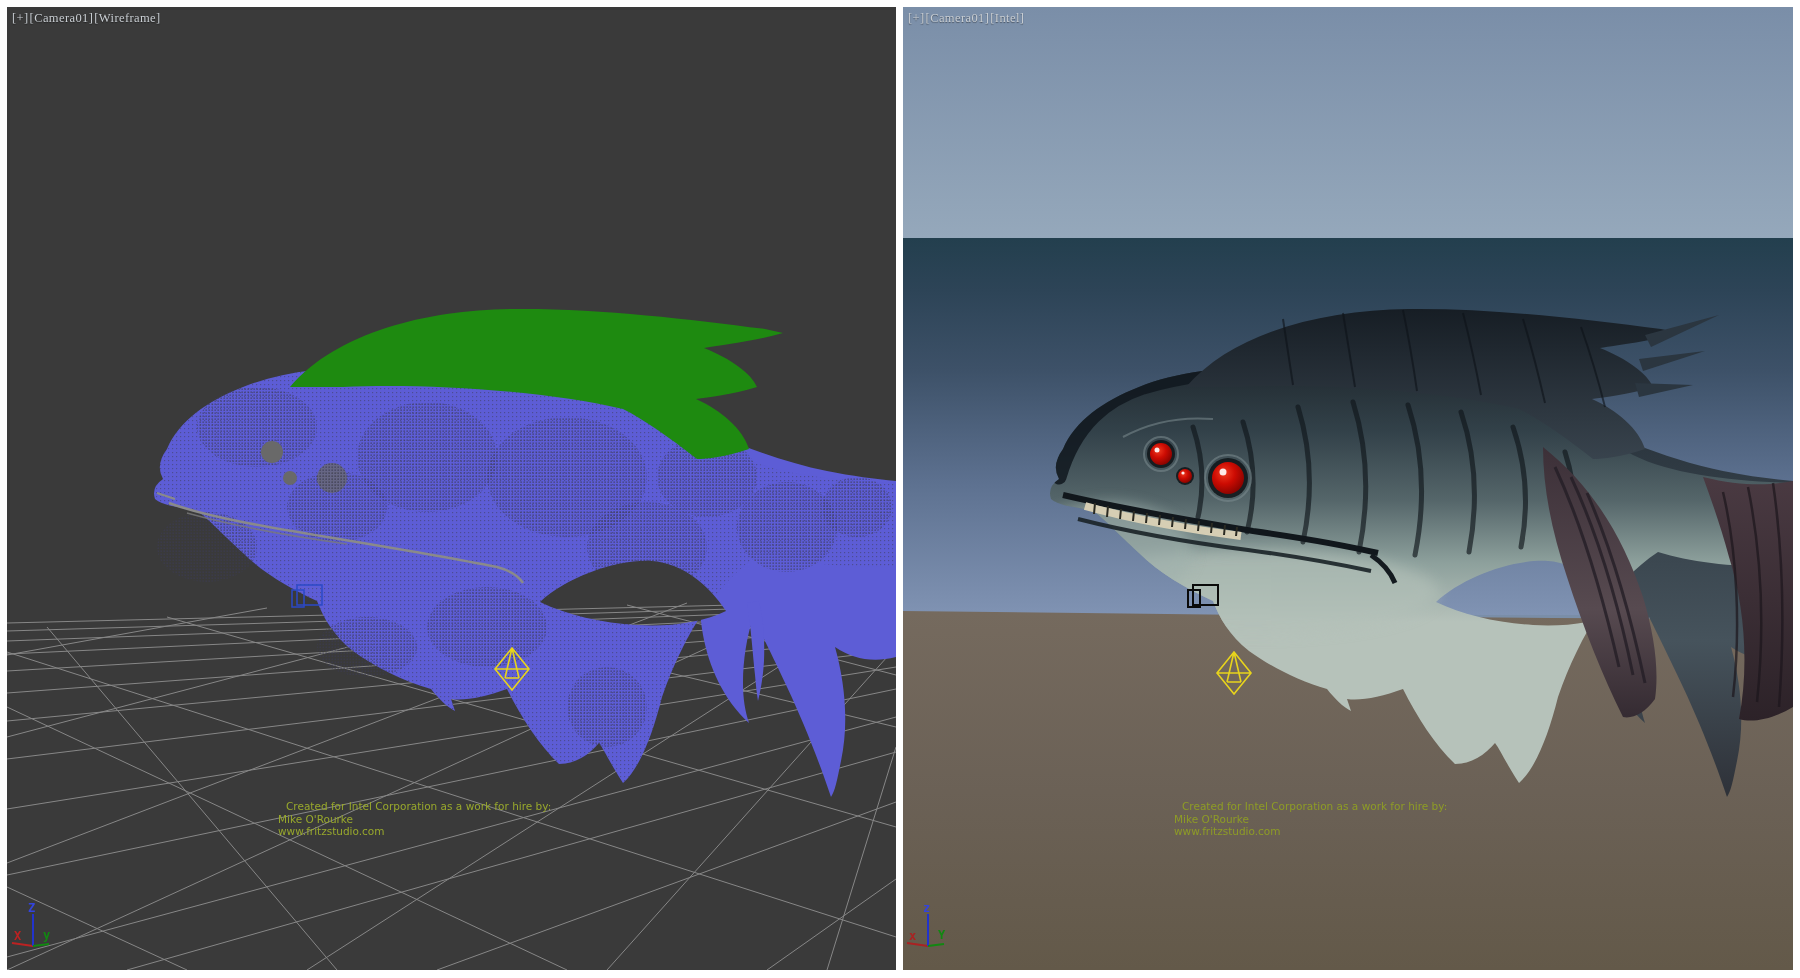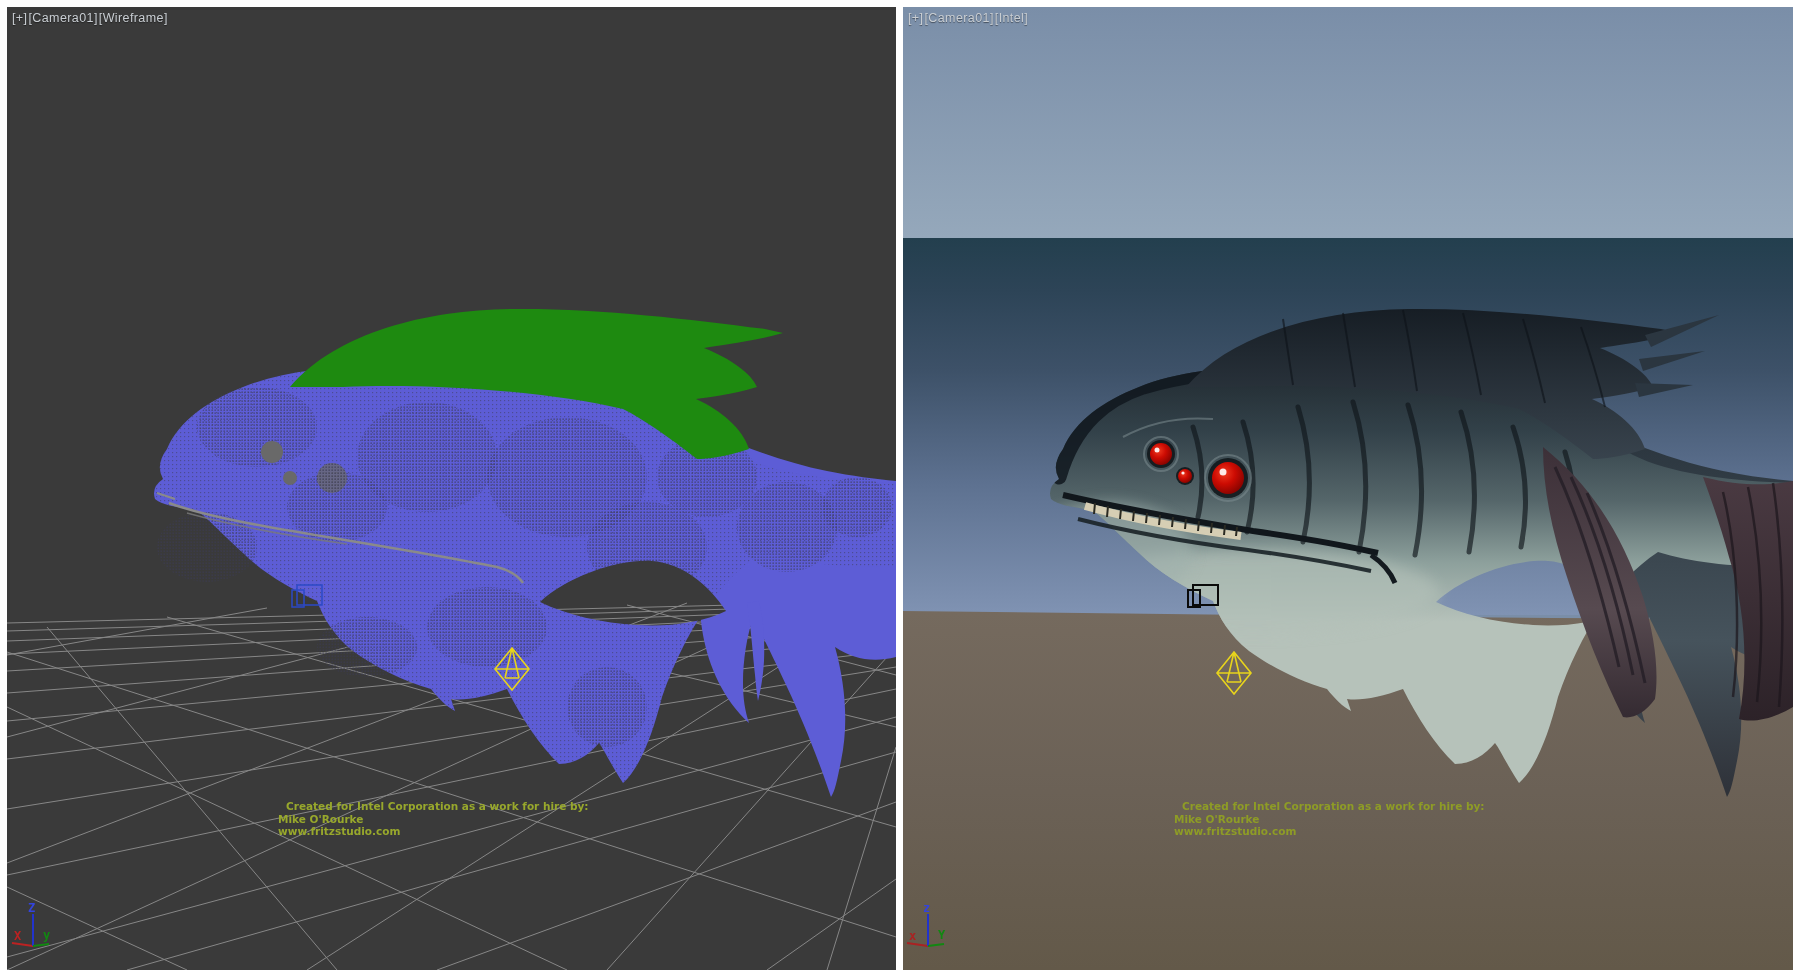--- a/index.html
+++ b/index.html
@@ -3,24 +3,24 @@
 <meta charset="utf-8">
 <style>
   html,body{margin:0;padding:0;background:#ffffff;}
   .stage{position:relative;width:1800px;height:978px;background:#ffffff;overflow:hidden;
          font-family:"Liberation Sans",sans-serif;}
   .viewport{position:absolute;top:7px;height:963px;overflow:hidden;}
   .viewport.left{left:7px;width:889px;background:#3a3a3a;}
   .viewport.right{left:903px;width:890px;background:#7a8ea8;}
   .viewport svg{display:block;width:100%;height:100%;}
   .vp-label{position:absolute;top:4px;left:5px;font-size:12.5px;letter-spacing:.4px;
-            color:#c9ced3;text-shadow:0 1px 1px rgba(0,0,0,.45);white-space:nowrap;}
+            color:#c9ced3;text-shadow:0 1px 1px rgba(0,0,0,.45);white-space:nowrap;font-family:Liberation Serif, serif;}
   .vp-label span{margin-right:1px;cursor:pointer;}
   .watermark{position:absolute;left:271px;top:793px;font-family:"DejaVu Sans",sans-serif;
-             font-size:10.5px;font-weight:700;line-height:12.5px;white-space:nowrap;}
+             font-size:10.5px;font-weight:400;line-height:12.5px;white-space:nowrap;}
   .watermark .l1{padding-left:8px;}
   .vp-left-wm{color:#98a82c;}
   .vp-right-wm{color:#8e9c26;}
 </style>
 </head>
 <body>
 
 <div class="stage">
 
   <div class="viewport left">

